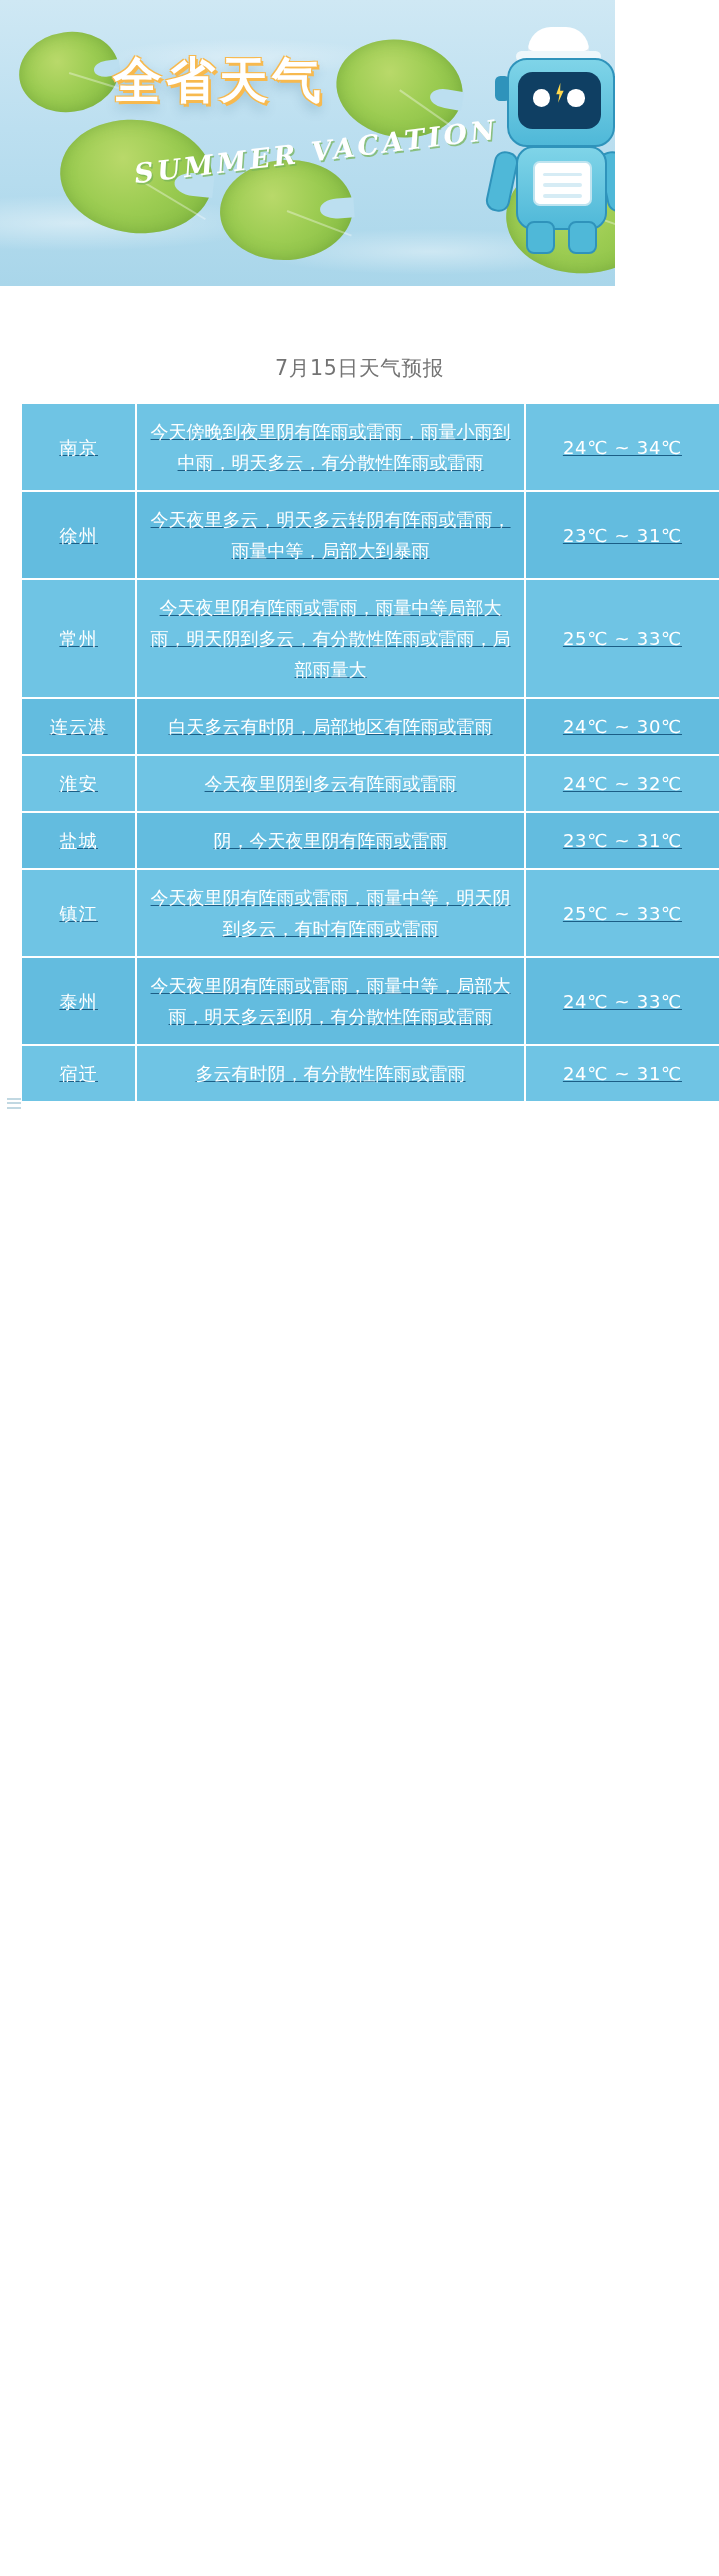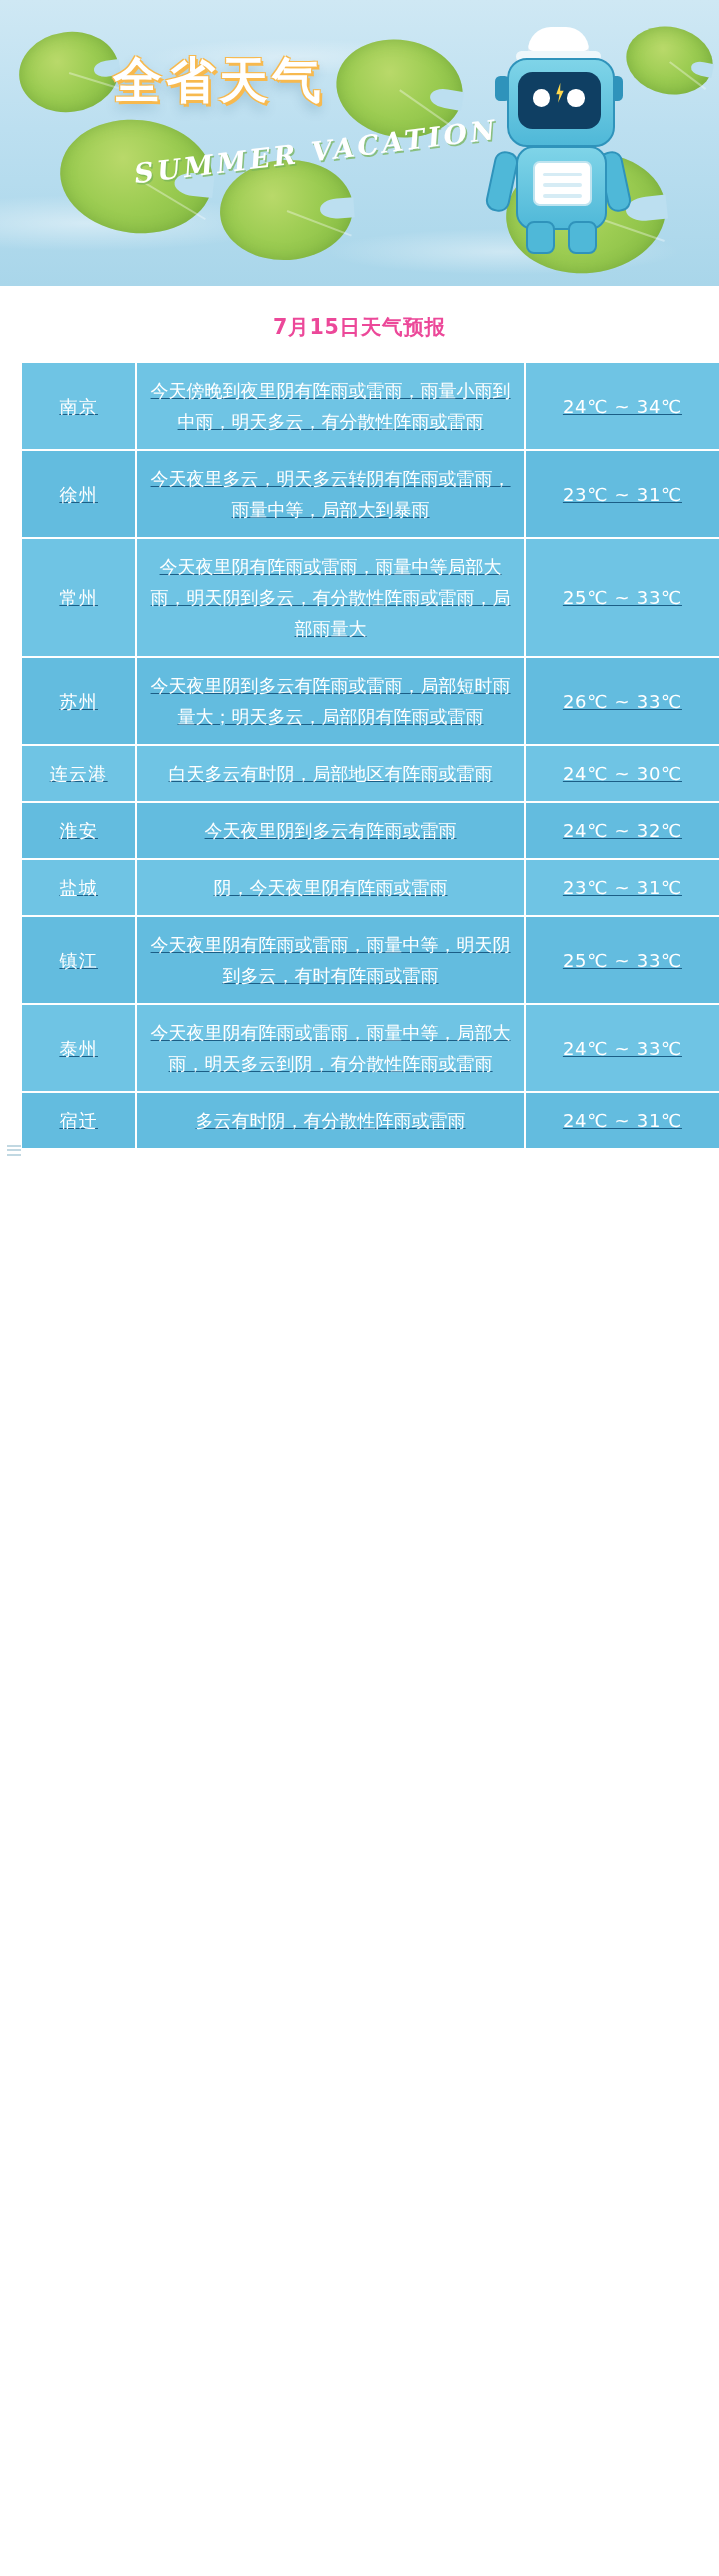--- a/index.html
+++ b/index.html
@@ -14,21 +14,21 @@
   }
   .page {
     width: 719px;
     position: relative;
     background: #ffffff;
   }
 
   
   .banner {
     position: relative;
-    width: 719px;
+    width: 615px;
     height: 286px;
     overflow: hidden;
     background: linear-gradient(180deg, #cfe8f4 0%, #bcdff0 45%, #a9d6ea 100%);
   }
   .banner .water-lines {
     position: absolute;
     inset: 0;
     background:
       radial-gradient(ellipse 280px 40px at 12% 78%, rgba(255,255,255,0.45), rgba(255,255,255,0) 70%),
       radial-gradient(ellipse 253px 33px at 70% 88%, rgba(255,255,255,0.40), rgba(255,255,255,0) 70%),
@@ -169,23 +169,24 @@
   .m-leg.r { left: 109px; }
 
   
   .report-header {
     padding: 27px 0 20px 0;
     text-align: center;
     background: #ffffff;
   }
   .report-header .title {
     font-size: 20.6px;
-    font-weight: bold;
-    color: #ec4899;
+    font-weight: normal;
+    color: #737373;
     letter-spacing: 0.7px;
+    margin-top: 41px;
   }
 
   
   .table-wrap {
     padding: 0 20px 13.3px 20px;
     background: #ffffff;
     text-decoration: underline;
   }
   table.weather {
     width: 679px;
@@ -296,25 +297,20 @@
             <td class="city">徐州</td>
             <td class="desc">今天夜里多云，明天多云转阴有阵雨或雷雨，雨量中等，局部大到暴雨</td>
             <td class="temp">23℃ ~ 31℃</td>
           </tr>
           <tr>
             <td class="city">常州</td>
             <td class="desc">今天夜里阴有阵雨或雷雨，雨量中等局部大雨，明天阴到多云，有分散性阵雨或雷雨，局部雨量大</td>
             <td class="temp">25℃ ~ 33℃</td>
           </tr>
           <tr>
-            <td class="city">苏州</td>
-            <td class="desc">今天夜里阴到多云有阵雨或雷雨，局部短时雨量大；明天多云，局部阴有阵雨或雷雨</td>
-            <td class="temp">26℃ ~ 33℃</td>
-          </tr>
-          <tr>
             <td class="city">连云港</td>
             <td class="desc">白天多云有时阴，局部地区有阵雨或雷雨</td>
             <td class="temp">24℃ ~ 30℃</td>
           </tr>
           <tr>
             <td class="city">淮安</td>
             <td class="desc">今天夜里阴到多云有阵雨或雷雨</td>
             <td class="temp">24℃ ~ 32℃</td>
           </tr>
           <tr>

